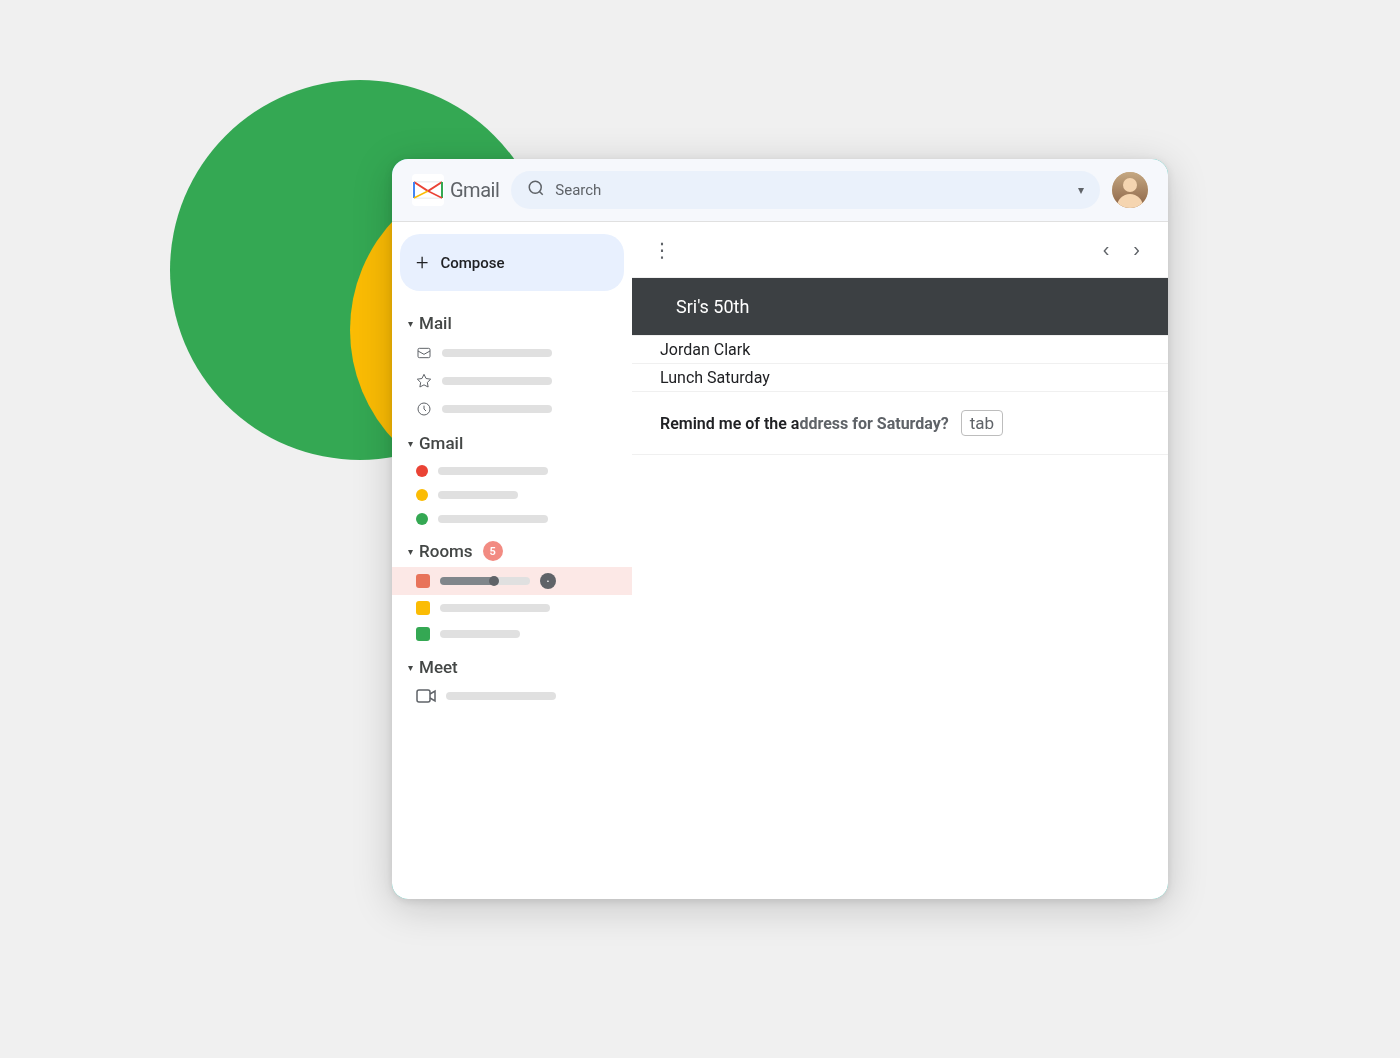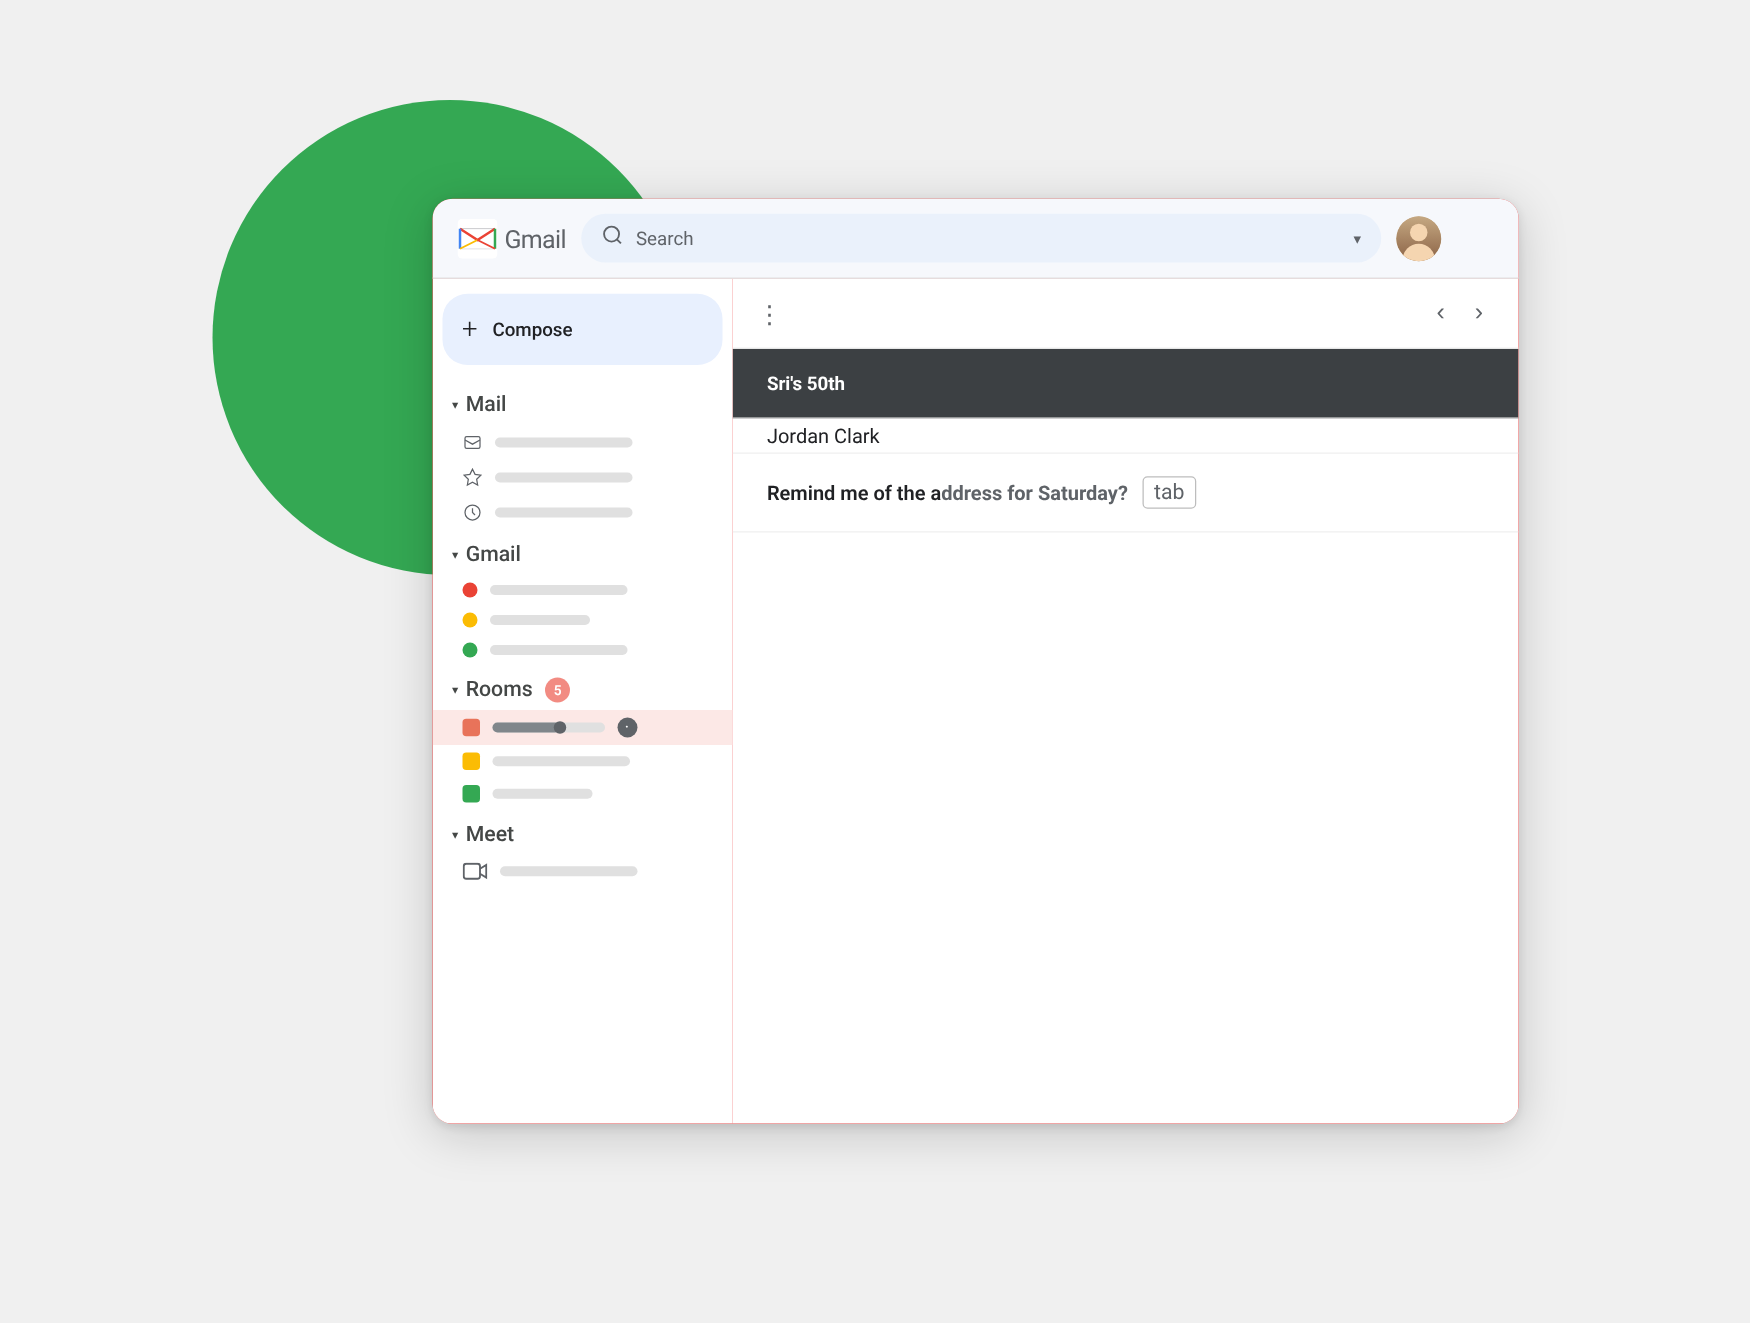--- a/index.html
+++ b/index.html
@@ -36,23 +36,23 @@
       background: #fbbc04;
       top: 170px;
       left: 350px;
       z-index: 1;
     }
 
     
     .browser-window {
       position: relative;
       z-index: 10;
-      width: 869px;
+      width: 776px;
       height: 740px;
-      background: #ef4444;
+      background: #14b8a6;
       border-radius: 16px;
       box-shadow: 0 8px 40px rgba(0,0,0,0.18), 0 2px 8px rgba(0,0,0,0.10);
       overflow: hidden;
       display: flex;
       flex-direction: column;
       margin-left: 160px;
     }
 
     
     .header {
@@ -387,23 +387,24 @@
       border-bottom: 1px solid #f0f0f0;
       cursor: pointer;
     }
 
     .conv-item.highlighted {
       background: #3c4043;
       color: white;
     }
 
     .conv-subject {
-      font-size: 15px;
-      font-weight: 700;
+      font-size: 18px;
+      font-weight: 400;
       color: inherit;
+      margin-left: 16px;
     }
 
     .conv-sender {
       font-size: 16px;
       color: #202124;
       padding: 4px 28px;
       border-bottom: 1px solid #f0f0f0;
       cursor: pointer;
     }
 
@@ -602,20 +603,23 @@
       <div class="conversation-panel">
 
         <div class="conv-item highlighted">
           <span class="conv-subject">Sri's 50th</span>
         </div>
 
         <div class="conv-sender">
           <span>Jordan Clark</span>
         </div>
 
+        <div class="conv-sender">
+          <span>Lunch Saturday</span>
+        </div>
 
         <div class="conv-preview">
           <span>
             <span class="text-partial-bold">Remind me of the a</span><span class="text-normal">ddress for Saturday?</span>
           </span>
           <span class="tab-key">tab</span>
         </div>
 
       </div>
 

